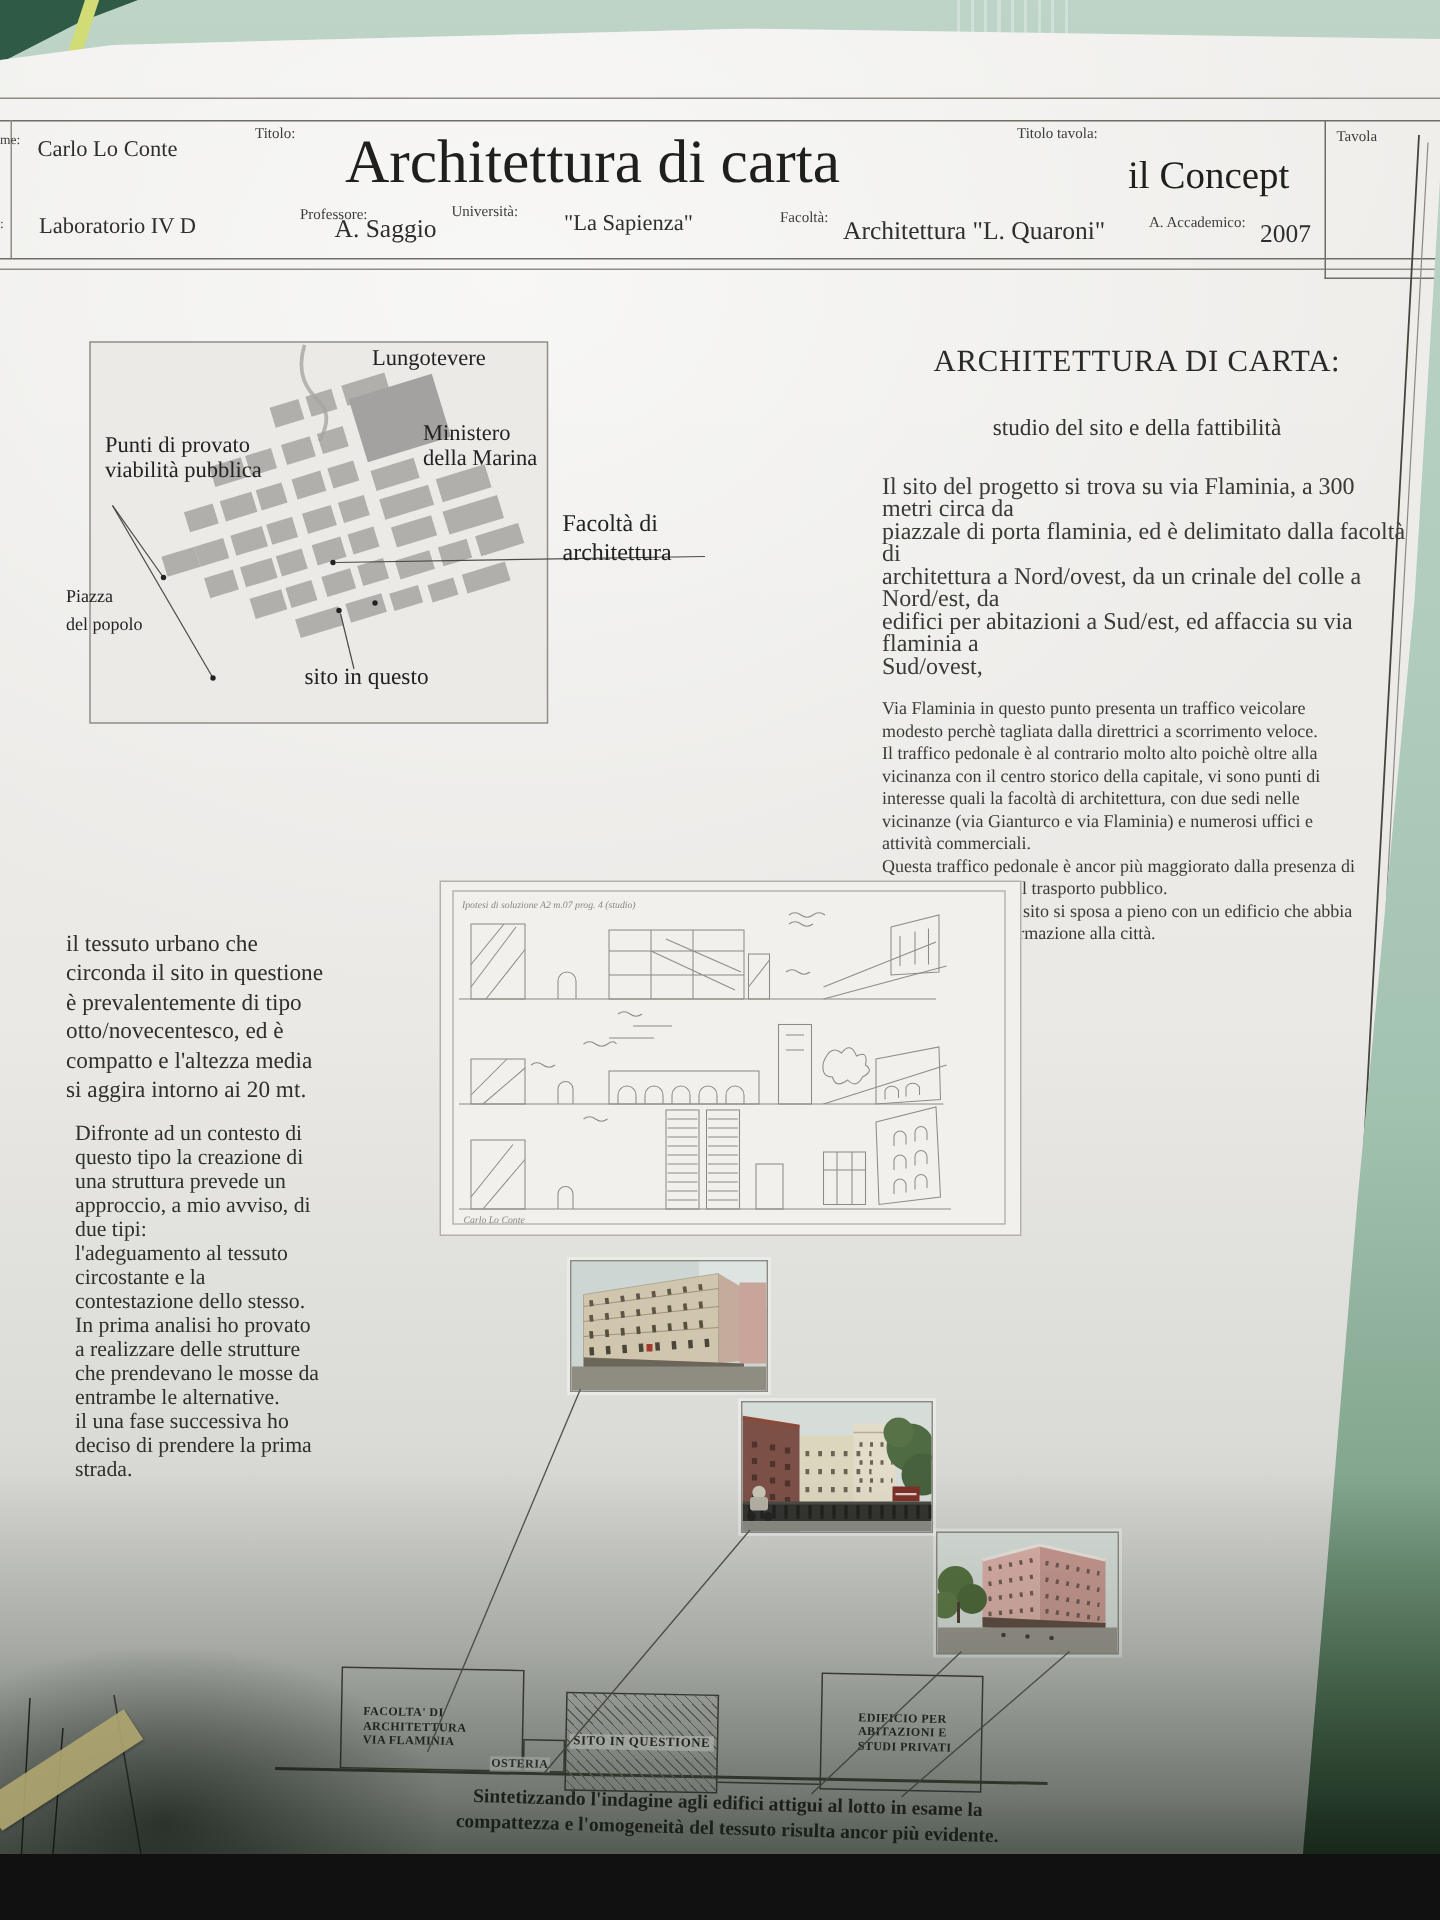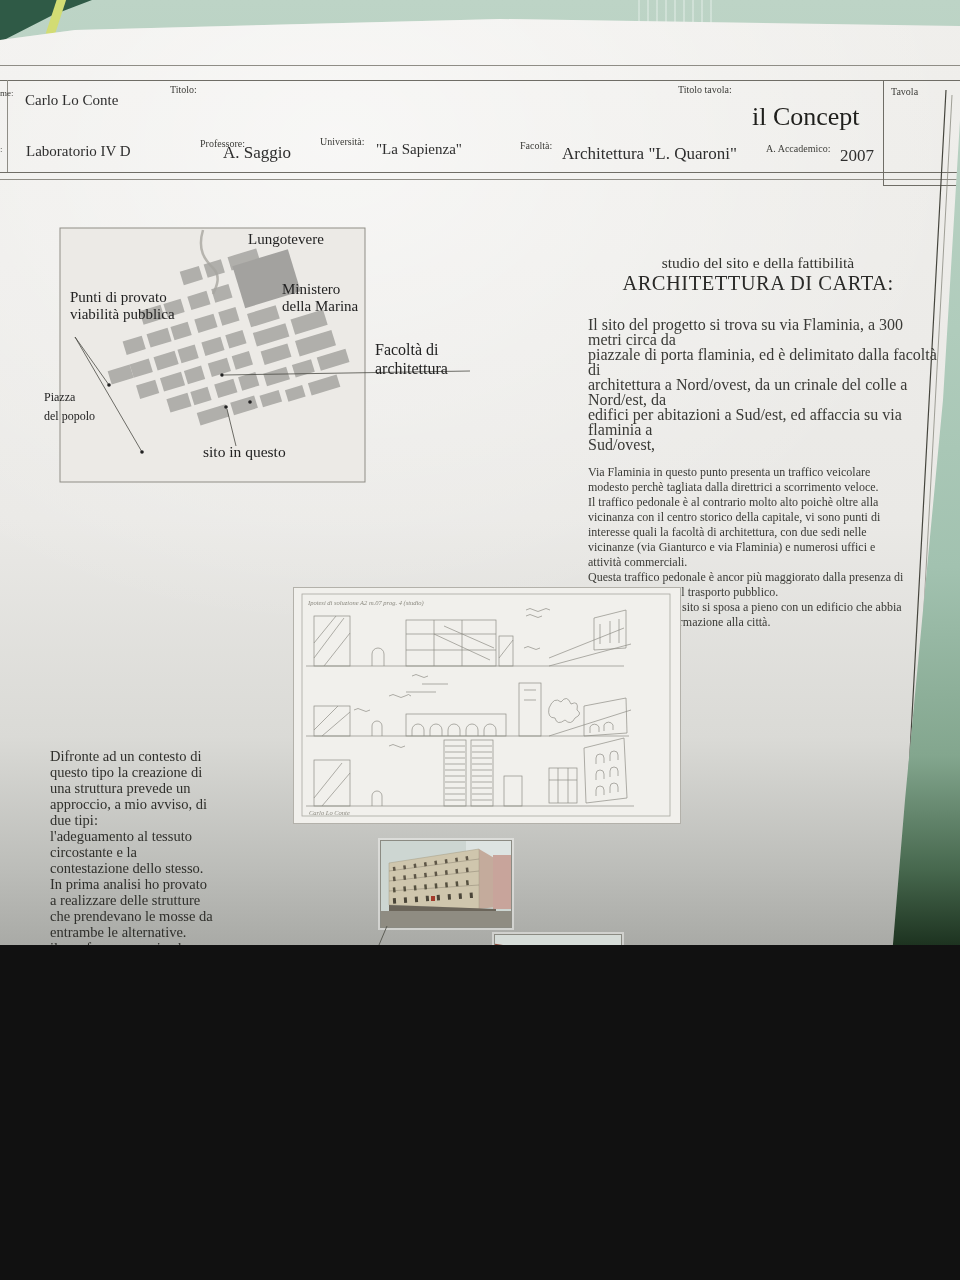--- a/index.html
+++ b/index.html
@@ -1,16 +1,16 @@
 <!DOCTYPE html>
 <html><head>
 <meta charset="utf-8">
 <style>
   html,body{margin:0;padding:0;background:#111;}
-  #stage{position:relative;width:960px;height:945px;overflow:hidden;
+  #stage{position:relative;width:960px;height:1236px;overflow:hidden;
          font-family:"Liberation Serif","DejaVu Serif",serif;color:#2e2e2e;}
   .abs{position:absolute;}
   .pre{white-space:pre-line;}
   
   #wall{inset:0;background:linear-gradient(to bottom,#bdd4c6 0%,#b0ccbc 35%,#a2c2b0 60%,#83a68e 80%,#47684e 92%,#1d3320 100%);}
   #streaks{left:638px;top:0;width:74px;height:34px;opacity:.65;
     background:repeating-linear-gradient(90deg,rgba(255,255,255,.45) 0 2px,rgba(255,255,255,0) 2px 9px);}
   #corner-dark{left:0;top:0;width:92px;height:42px;background:#2f5a46;
     clip-path:polygon(0 0,100% 0,58% 35%,0 100%);}
   #corner-sliver{left:52px;top:-6px;width:9px;height:42px;background:#d2dc74;transform:rotate(18deg);}
@@ -61,29 +61,30 @@
       <div class="abs hline" style="left:0;top:0;width:960px;background:#6f6d66;"></div>
       <div class="abs hline" style="left:0;top:92px;width:960px;background:#6f6d66;"></div>
       <div class="abs hline" style="left:0;top:99px;width:960px;"></div>
       <div class="abs vline" style="left:7px;top:0;height:92px;"></div>
       <div class="abs vline" style="left:883px;top:0;height:106px;background:#6f6d66;"></div>
       <div class="abs hline" style="left:883px;top:105px;width:77px;background:#6f6d66;"></div>
 
       <div class="abs frag" style="left:0;top:8px;">me:</div>
       <div class="abs" style="left:25px;top:12px;font-size:15px;">Carlo  Lo Conte</div>
       <div class="abs lbl" style="left:170px;top:4px;">Titolo:</div>
+      <div class="abs" style="left:200px;top:3px;width:390px;text-align:center;font-size:41px;color:#1f1f1c;">Architettura di carta</div>
       <div class="abs lbl" style="left:678px;top:4px;">Titolo tavola:</div>
       <div class="abs" style="left:752px;top:22px;font-size:26px;color:#1f1f1c;">il Concept</div>
       <div class="abs lbl" style="left:891px;top:6px;">Tavola</div>
 
       <div class="abs frag" style="left:0;top:64px;">:</div>
       <div class="abs" style="left:26px;top:63px;font-size:15px;">Laboratorio IV D</div>
       <div class="abs lbl" style="left:166px;top:58px;margin-left:34px;">Professore:</div>
       <div class="abs" style="left:223px;top:63px;font-size:17px;">A. Saggio</div>
-      <div class="abs lbl" style="left:320px;top:56px;text-align:center;">Università:</div>
+      <div class="abs lbl" style="left:301px;top:56px;text-align:center;">Università:</div>
       <div class="abs" style="left:376px;top:61px;font-size:15px;">"La Sapienza"</div>
       <div class="abs lbl" style="left:520px;top:60px;">Facoltà:</div>
       <div class="abs" style="left:562px;top:64px;font-size:17px;">Architettura "L. Quaroni"</div>
       <div class="abs lbl" style="left:766px;top:63px;">A. Accademico:</div>
       <div class="abs" style="left:840px;top:66px;font-size:17px;">2007</div>
     </div>
 
     <div class="abs" style="left:40px;top:225px;width:440px;height:275px;">
       <svg width="440" height="275" viewBox="0 0 440 275">
         <rect x="20" y="3" width="305" height="254" fill="#eceae6" stroke="#8f8d86" stroke-width="1"></rect>
@@ -151,40 +152,46 @@
       <div class="abs maplbl pre" style="left:30px;top:64px;font-size:15px;">Punti di provato
 viabilità pubblica</div>
       <div class="abs maplbl" style="left:163px;top:218px;font-size:15.5px;">sito in questo</div>
       <div class="abs maplbl pre" style="left:335px;top:115px;font-size:16px;line-height:19px;">Facoltà di
 architettura</div>
       <div class="abs maplbl pre" style="left:4px;top:163px;font-size:12px;line-height:19px;">Piazza
 del popolo</div>
     </div>
 
     <div class="abs" style="left:588px;top:230px;width:350px;">
+      <div style="width:340px;text-align:center;font-size:20.5px;letter-spacing:.5px;color:#2a2a28;">ARCHITETTURA DI CARTA:</div>
       <div style="width:340px;text-align:center;font-size:15.5px;margin-top:24px;color:#33332f;">studio del sito e della fattibilità</div>
-      <div style="width:340px;text-align:center;font-size:20.5px;letter-spacing:.5px;color:#2a2a28;">ARCHITETTURA DI CARTA:</div>
       <div class="pre" style="margin-top:22px;font-size:16px;line-height:15px;color:#3a3a36;">Il sito del progetto si trova su via Flaminia, a 300 metri circa da
 piazzale di porta flaminia, ed è delimitato dalla facoltà di
 architettura a Nord/ovest, da un crinale del colle a Nord/est, da
 edifici per abitazioni a Sud/est, ed affaccia su via flaminia a
 Sud/ovest,</div>
       <div class="pre" style="margin-top:13px;font-size:12px;line-height:15px;color:#3a3a36;">Via Flaminia in questo punto presenta un traffico veicolare
 modesto perchè tagliata dalla direttrici a scorrimento veloce.
 Il traffico pedonale è al contrario molto alto poichè oltre alla
 vicinanza con il centro storico della capitale, vi sono punti di
 interesse quali la facoltà di architettura, con due sedi nelle
 vicinanze (via Gianturco e via Flaminia) e numerosi uffici e
 attività commerciali.</div>
       <div class="pre" style="margin-top:0;font-size:12px;line-height:15px;color:#3a3a36;">Questa traffico pedonale è ancor più maggiorato dalla presenza di
 punti di snodo per il trasporto pubblico.
 Ne consegue che il sito si sposa a pieno con un edificio che abbia
 come finalità l'informazione alla città.</div>
     </div>
 
+    <div class="abs pre" style="left:44px;top:620px;width:262px;font-size:15.5px;line-height:19.4px;color:#2f2f2b;">il tessuto urbano che
+circonda il sito in questione
+è prevalentemente di tipo
+otto/novecentesco, ed è
+compatto e l'altezza media
+si aggira intorno ai 20 mt.</div>
     <div class="abs pre" style="left:50px;top:748px;width:268px;font-size:14.5px;line-height:16px;color:#2f2f2b;">Difronte ad un contesto di
 questo tipo la creazione di
 una struttura prevede un
 approccio, a mio avviso, di
 due tipi:
 l'adeguamento al tessuto
 circostante e la
 contestazione dello stesso.
 In prima analisi ho provato
 a realizzare delle strutture

